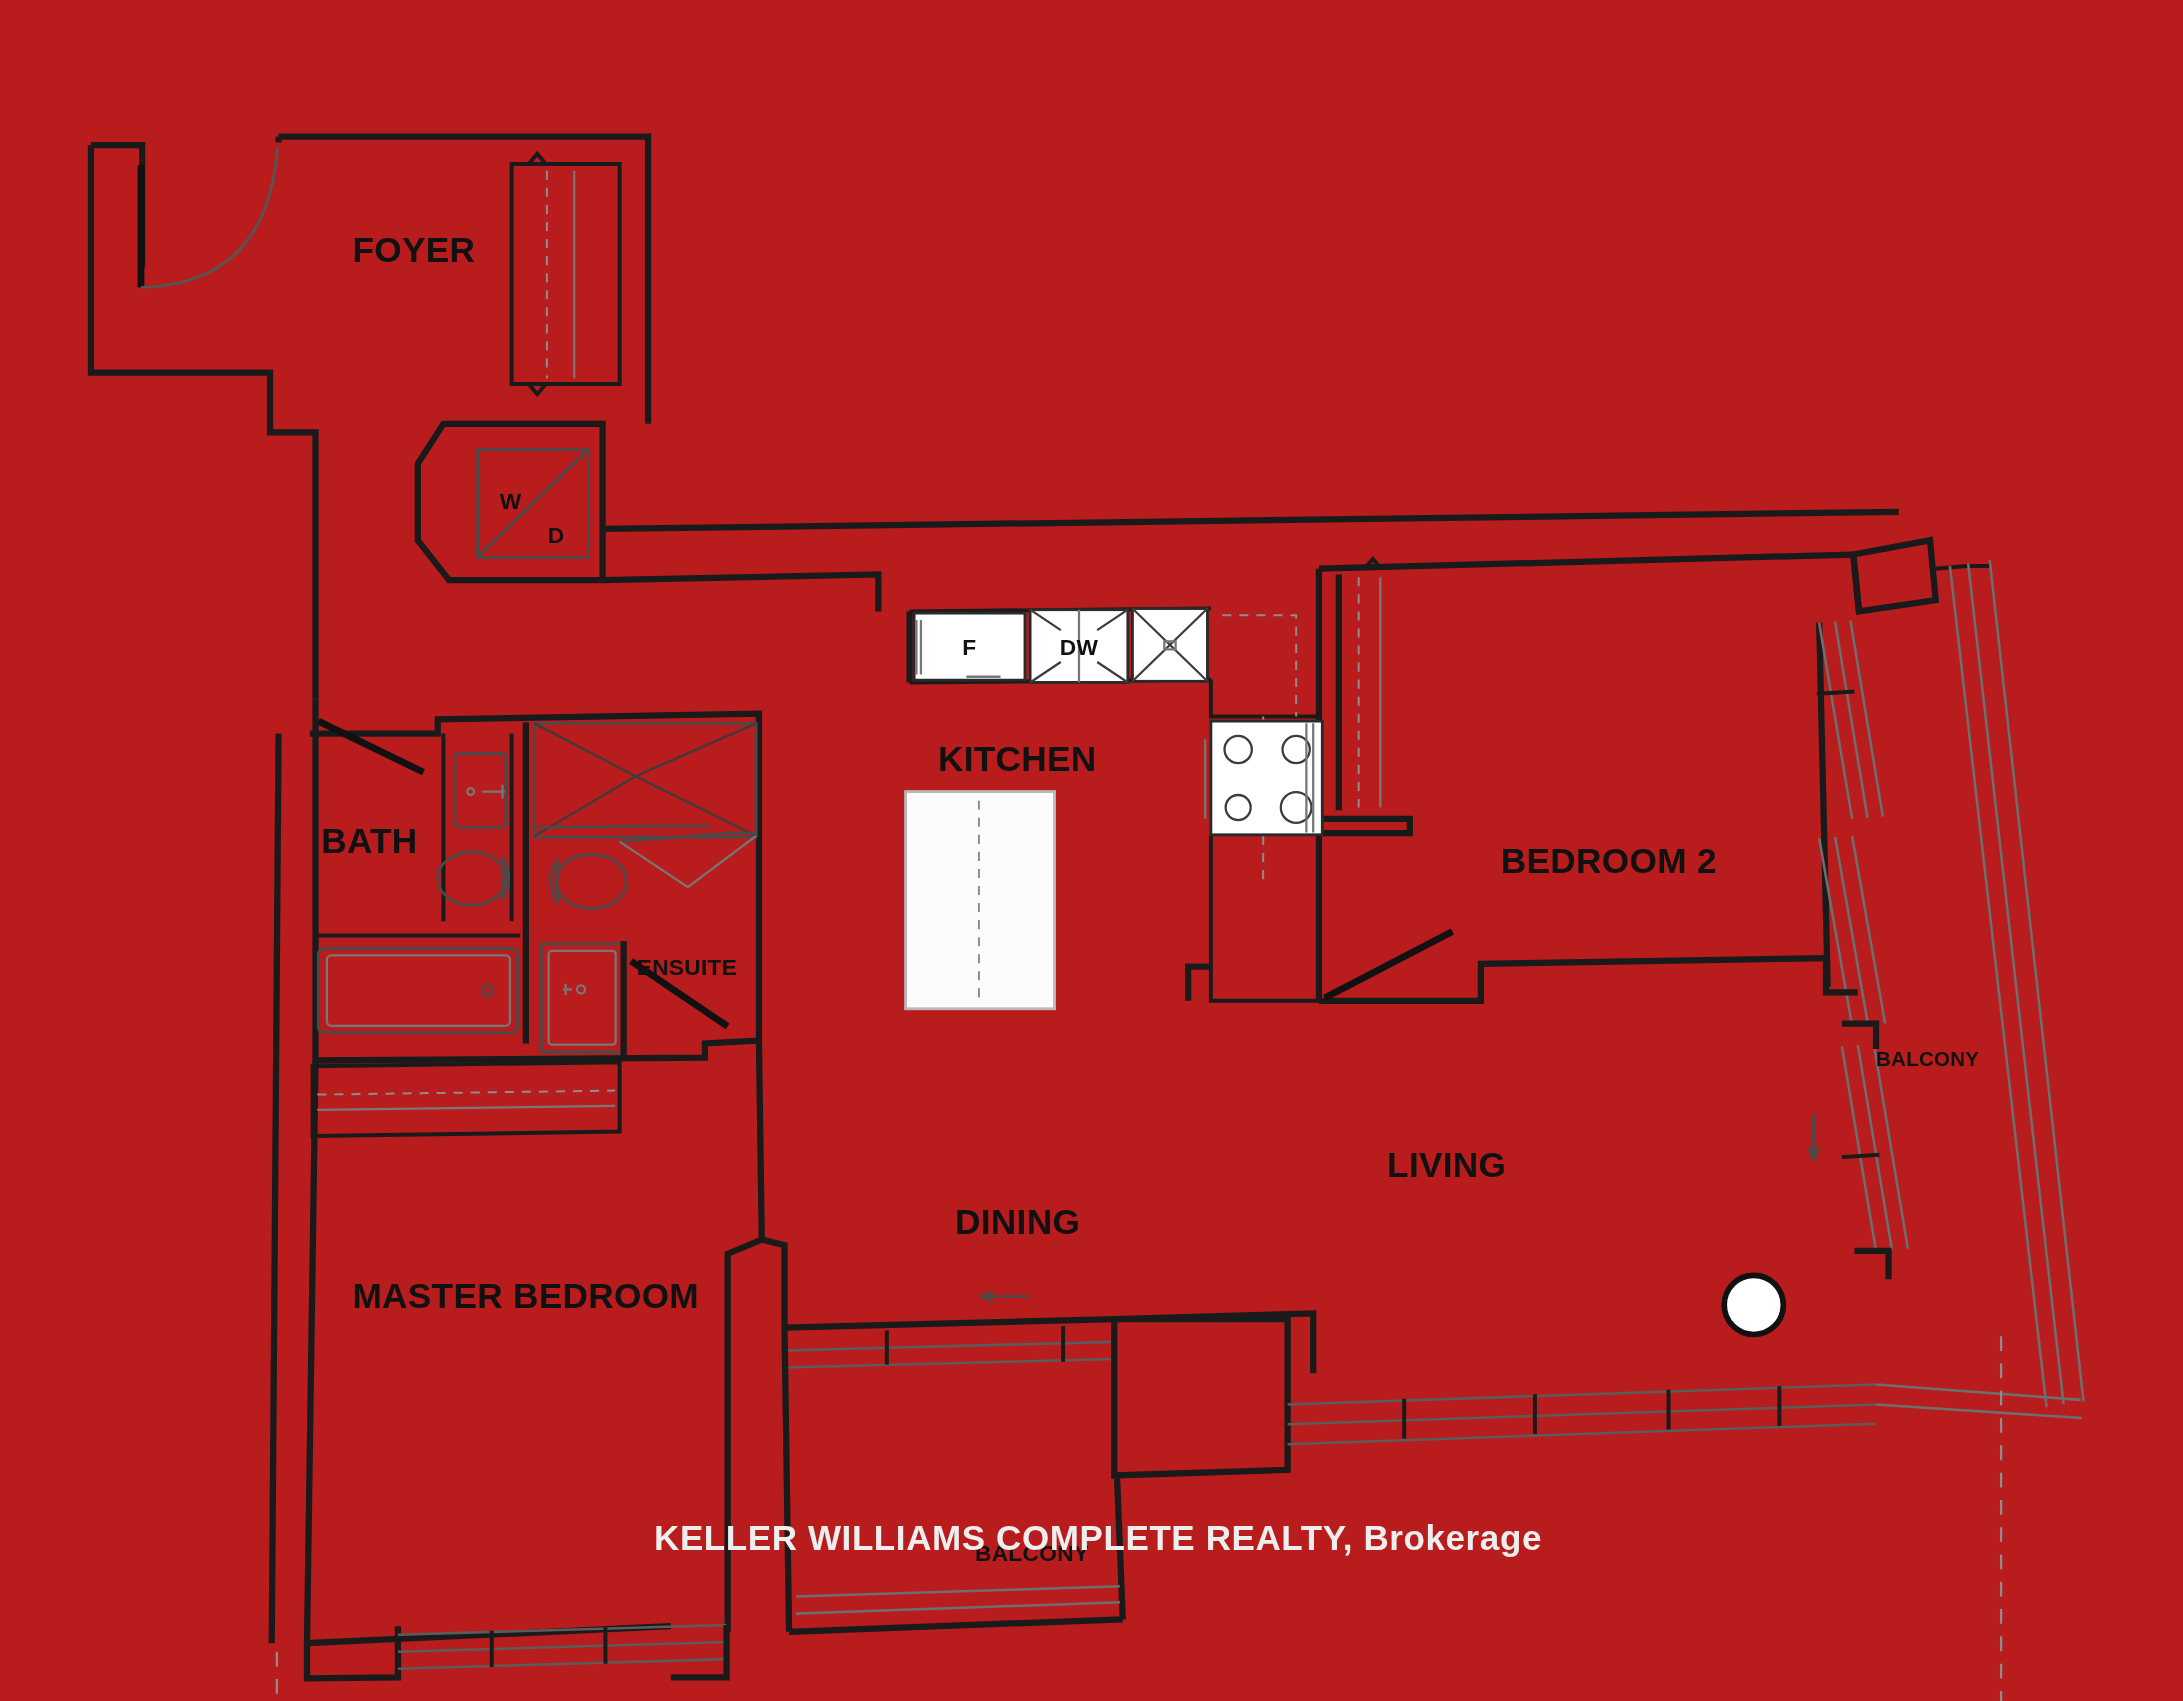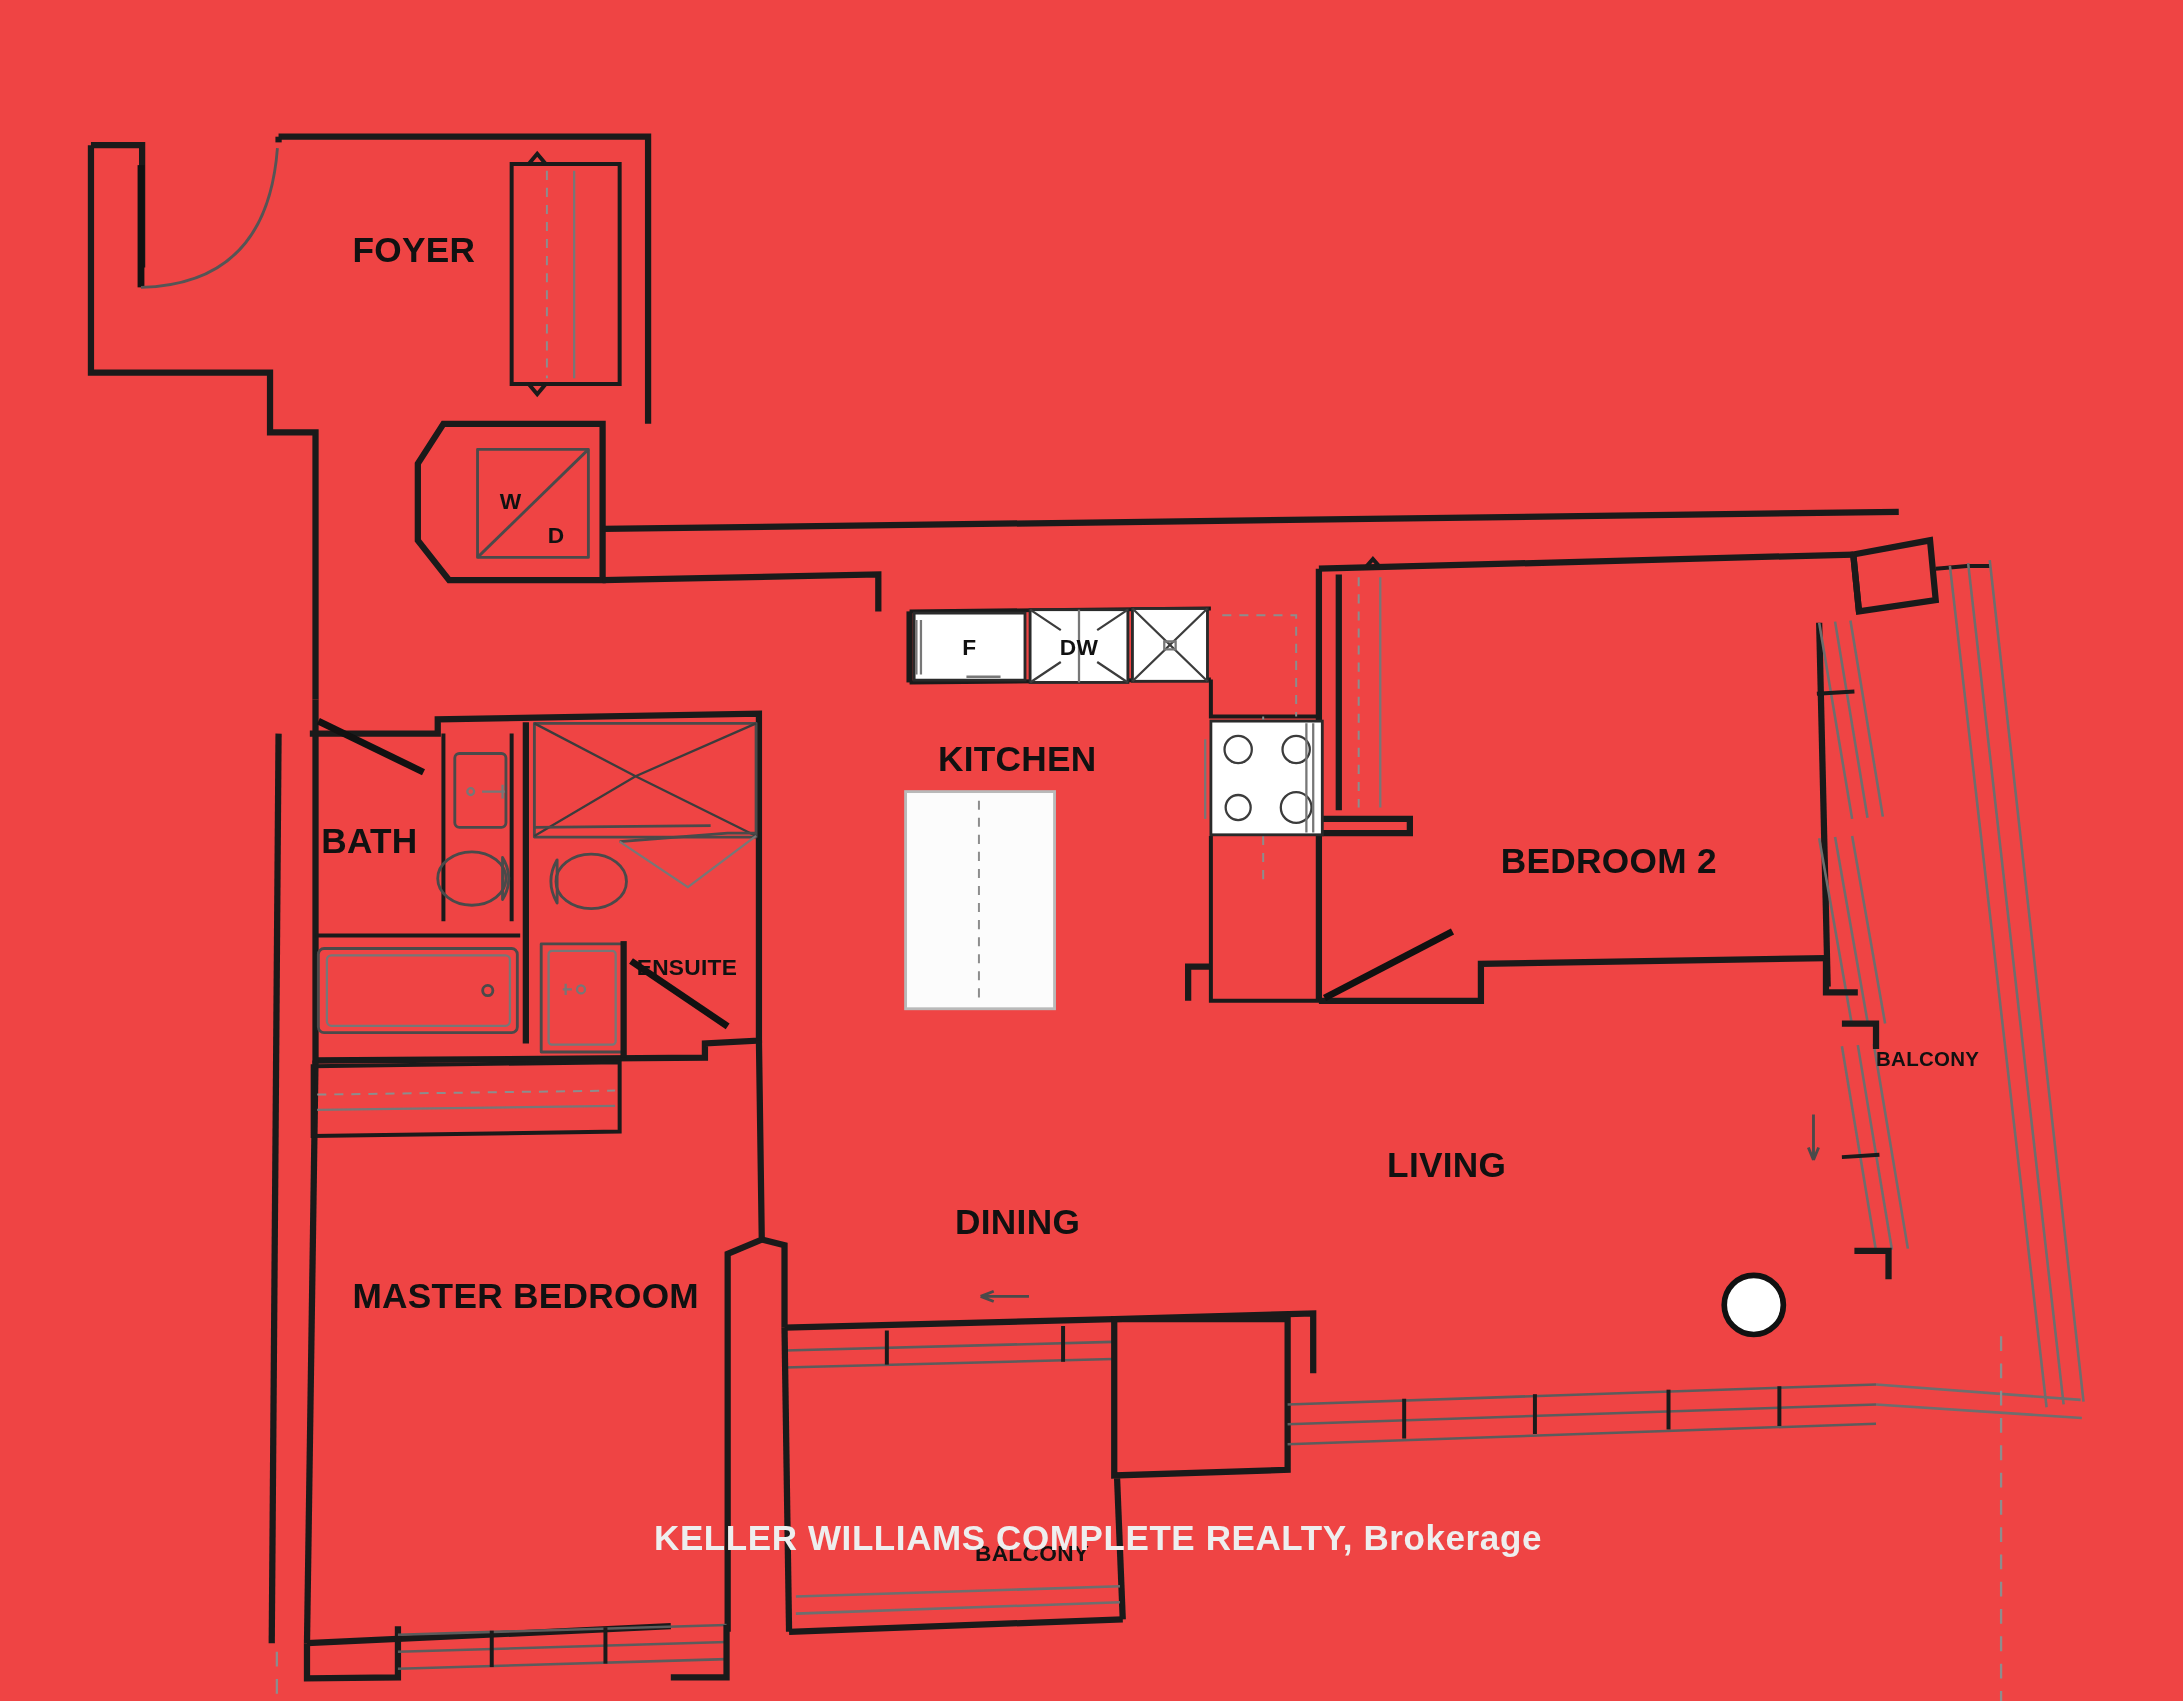--- a/index.html
+++ b/index.html
@@ -11,21 +11,21 @@
   body {
     width: 2183px;
     height: 1702px;
     position: relative;
     overflow: hidden;
     font-family: "Liberation Sans", sans-serif;
   }
   #plan-root {
     position: absolute;
     inset: 0;
-    background: #ef4444;
+    background: #b91c1c;
   }
   svg#floorplan {
     position: absolute;
     top: 0;
     left: 0;
     width: 2183px;
     height: 1702px;
     display: block;
   }
   .wall {

